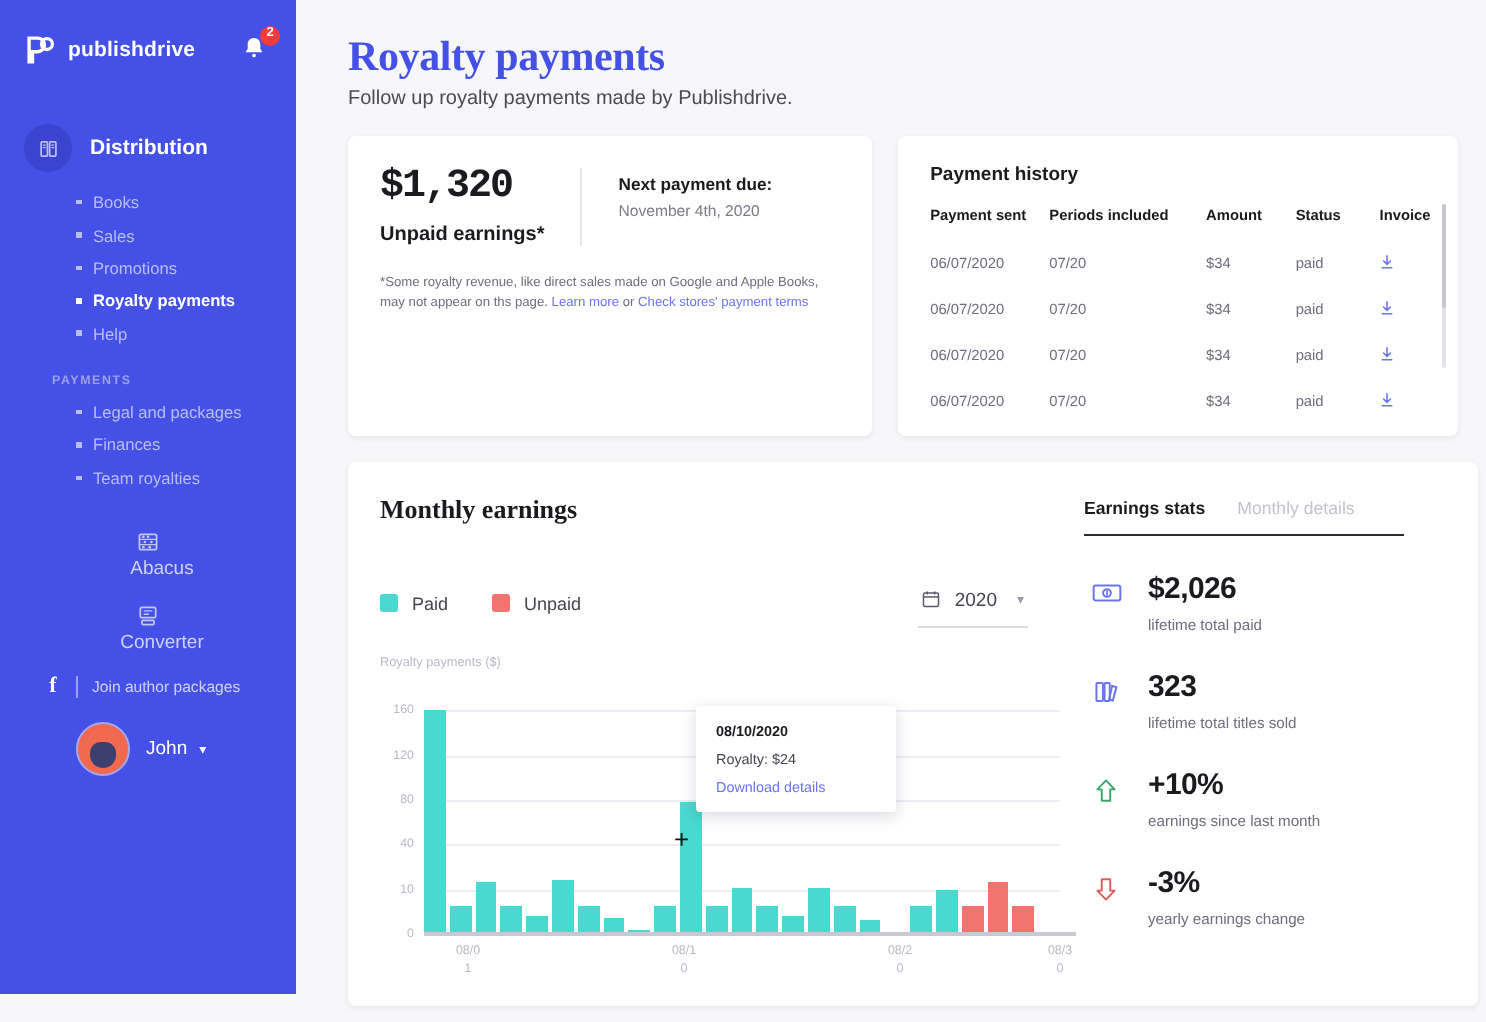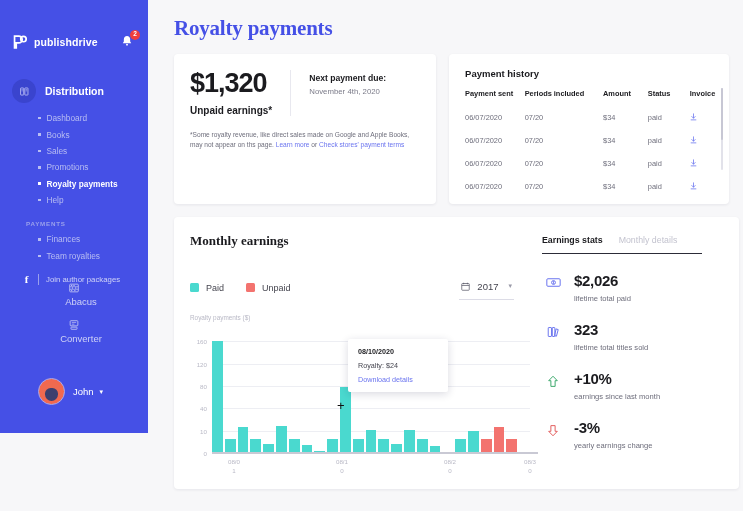--- a/index.html
+++ b/index.html
@@ -6,26 +6,26 @@
   html, body {
     width: 743px; height: 511px;
     font-family: "Liberation Sans", sans-serif;
     background: #f7f7f9;
     overflow: hidden;
   }
   .app { display: flex; width: 743px; height: 511px; }
 
   
   .sidebar {
-    width: 148px; height: 433px;
+    width: 148px; height: 497px;
     background: #4550e6;
     color: #fff;
     position: relative;
     flex: 0 0 148px;
-    padding-top: 27px;
+    padding-top: 10px;
   }
   .brand-row {
     display: flex; align-items: center;
     padding: 4px 12px 0 12px;
     height: 26px;
   }
   .logo-mark { width: 17px; height: 16px; flex: 0 0 17px; }
   .brand-name {
     font-size: 10.5px; font-weight: 600; letter-spacing: .1px;
     margin-left: 5px; color: #fff;
@@ -144,22 +144,22 @@
   .cards-row { display: flex; gap: 13px; margin-top: 13px; }
   .card {
     background: #fff;
     border-radius: 4px;
     box-shadow: 0 1px 3px rgba(20,20,60,.08);
   }
   .card-earnings { width: 272px; padding: 16px 16px 12px 16px; }
   .earn-top { display: flex; }
   .earn-left { padding-right: 18px; }
   .big-amount {
-    font-size: 27px; font-weight: 700; color: #1b1b1f;
-    letter-spacing: -1px; line-height: 1;
+    font-size: 20px; font-weight: 700; color: #1b1b1f;
+    letter-spacing: -1px; line-height: 1; font-family: Liberation Mono, monospace;
   }
   .big-caption { font-size: 10px; font-weight: 700; color:#1b1b1f; margin-top: 8px; }
   .earn-right {
     border-left: 1px solid #e8e8ef;
     padding-left: 18px;
     padding-top: 3px;
   }
   .due-title { font-size: 8.6px; font-weight:700; color:#1b1b1f; }
   .due-date { font-size: 7.8px; color:#7b7b89; margin-top:4px; }
   .footnote {
@@ -301,47 +301,47 @@
           <rect x="7.4" y="2.5" width="4" height="9" rx=".6" fill="none" stroke="#b9bdf5" stroke-width="1.1"></rect>
           <path d="M3.1 4.6h1.8M3.1 6.2h1.8M8.5 4.6h1.8M8.5 6.2h1.8" stroke="#b9bdf5" stroke-width=".8"></path>
         </svg>
       </span>
       <span class="nav-main-label">Distribution</span>
     </div>
 
     <ul class="sub-list">
       <li class="sub-item">
         <i class="dot"></i>
-        <span>Dashboard</span>
+        <span>Books</span>
       </li>
       <li class="sub-item">
         <i class="dot"></i>
-        <span>Books</span>
+        <span>Sales</span>
       </li>
       <li class="sub-item">
         <i class="dot"></i>
-        <span>Sales</span>
+        <span>Promotions</span>
+      </li>
+      <li class="sub-item active">
+        <i class="dot"></i>
+        <span>Royalty payments</span>
       </li>
       <li class="sub-item">
         <i class="dot"></i>
-        <span>Promotions</span>
-      </li>
-      <li class="sub-item active">
-        <i class="dot"></i>
-        <span>Royalty payments</span>
-      </li>
+        <span>Help</span>
+      </li>
+    </ul>
+
+    <div class="section-label">PAYMENTS</div>
+
+    <ul class="sub-list" style="margin-top:2px">
       <li class="sub-item">
         <i class="dot"></i>
-        <span>Help</span>
-      </li>
-    </ul>
-
-    <div class="section-label">PAYMENTS</div>
-
-    <ul class="sub-list" style="margin-top:2px">
+        <span>Legal and packages</span>
+      </li>
       <li class="sub-item">
         <i class="dot"></i>
         <span>Finances</span>
       </li>
       <li class="sub-item">
         <i class="dot"></i>
         <span>Team royalties</span>
       </li>
     </ul>
 
@@ -384,20 +384,21 @@
     <div class="community-row">
       <span class="fb-glyph">f</span>
       <span class="vsep"></span>
       <span class="community-text">Join author packages</span>
     </div>
   </aside>
 
   <main class="main">
 
     <h1 class="page-title">Royalty payments</h1>
+    <p class="page-sub">Follow up royalty payments made by Publishdrive.</p>
 
     <div class="cards-row">
 
       <section class="card card-earnings">
         <div class="earn-top">
           <div class="earn-left">
             <div class="big-amount">$1,320</div>
             <div class="big-caption">Unpaid earnings*</div>
           </div>
           <div class="earn-right">
@@ -488,21 +489,21 @@
             <span>Unpaid</span>
           </span>
           <span class="year-select">
             <span class="cal">
               <svg viewBox="0 0 12 12" width="9" height="9">
                 <rect x="1" y="2" width="10" height="9" rx="1" fill="none" stroke="#5a5a68" stroke-width="1"></rect>
                 <path d="M1 4.6h10" stroke="#5a5a68" stroke-width="1"></path>
                 <path d="M3.5 1v2M8.5 1v2" stroke="#5a5a68" stroke-width="1"></path>
               </svg>
             </span>
-            <span class="yr">2017</span>
+            <span class="yr">2020</span>
             <span class="cv">▾</span>
           </span>
         </div>
 
         <div class="chart-box">
           <div class="axis-label">Royalty payments ($)</div>
           <div class="plot" id="plot">
             <div id="grid">
                 <div class="gridline" style="top: 126px;">
                   <span class="ytick">0</span>

